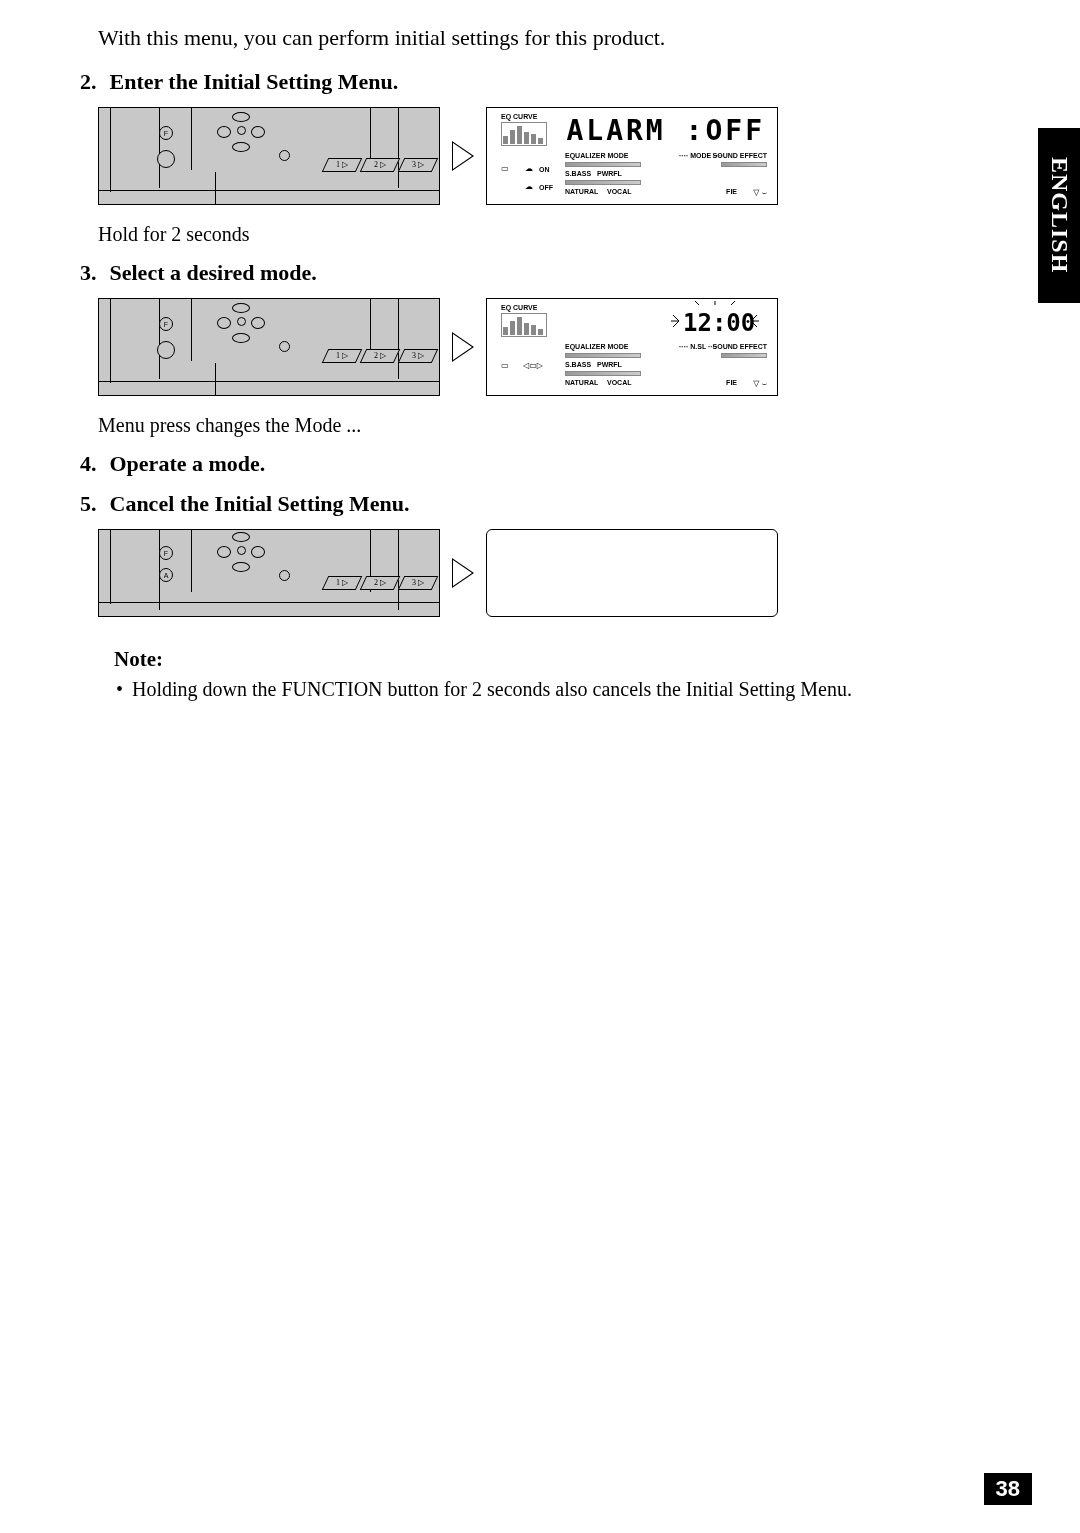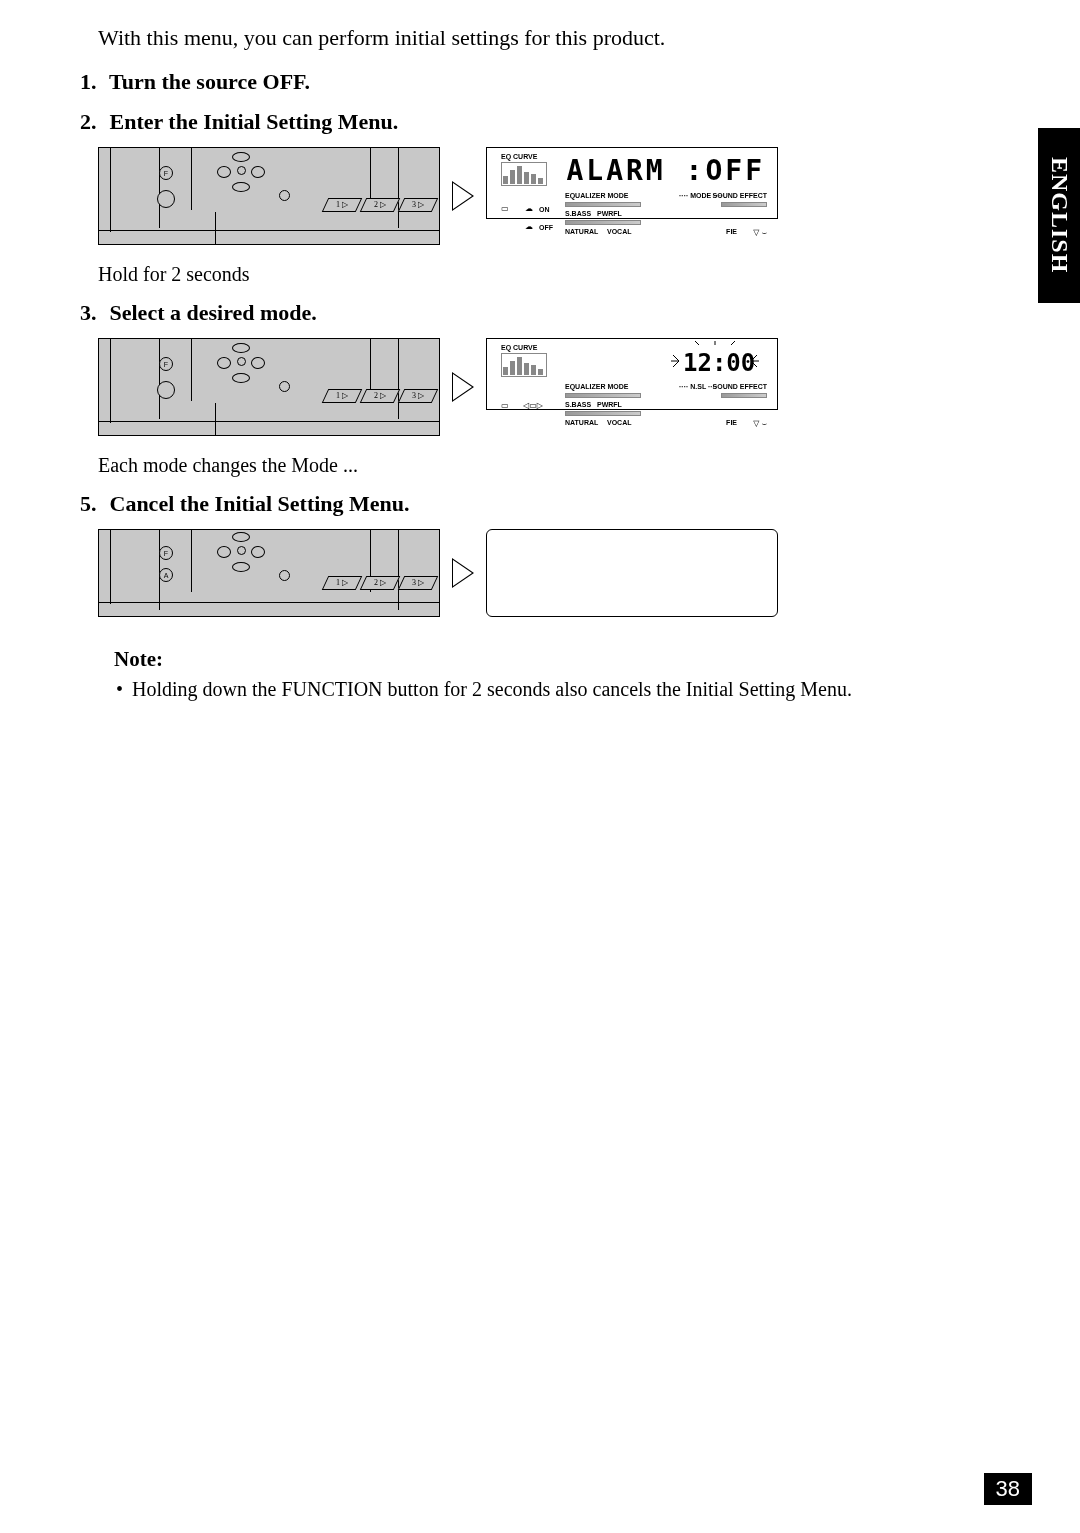--- a/index.html
+++ b/index.html
@@ -67,21 +67,21 @@
   }
   .arrow {
     display: flex;
     align-items: center;
     justify-content: center;
     width: 30px;
   }
   .display-box {
     border: 1px solid #000;
     width: 292px;
-    height: 72px;
+    height: 98px;
     position: relative;
     font-family: Arial, sans-serif;
     background: #fff;
   }
   .caption {
     font-size: 20px;
     margin-left: 18px;
     margin-top: 18px;
     margin-bottom: 6px;
   }
@@ -127,21 +127,21 @@
     justify-content: center;
     letter-spacing: 1px;
   }
   .page-number {
     position: absolute;
     bottom: 28px;
     right: 48px;
     background: #000;
     color: #fff;
     font-family: Arial, sans-serif;
-    font-weight: normal;
+    font-weight: bold;
     font-size: 22px;
     padding: 3px 12px;
   }
 
   
   .curve {
     position: absolute;
     border: 1px solid #000;
     border-bottom: none;
     border-radius: 200px 200px 0 0 / 90px 90px 0 0;
@@ -274,24 +274,20 @@
 </head>
 <body>
 
 <div class="page">
 
   <div class="side-tab">ENGLISH</div>
 
 
   <div class="intro">With this menu, you can perform initial settings for this product.</div>
 
-  <div class="step">
-    <span class="step-num">1.</span>
-    <span>Turn the source OFF.</span>
-  </div>
 
   <div class="step">
     <span class="step-num">2.</span>
     <span>Enter the Initial Setting Menu.</span>
   </div>
 
   <div class="diagram-row">
     <div class="panel-box">
       <div class="panel-edge"></div>
       <div class="curve"></div>
@@ -415,22 +411,26 @@
       <span class="disp-label" style="top:62px;left:110px">PWRFL</span>
       <div class="disp-bar" style="top:72px;left:78px;width:76px"></div>
       <span class="disp-label" style="top:80px;left:78px">NATURAL</span>
       <span class="disp-label" style="top:80px;left:120px">VOCAL</span>
       <span class="disp-label" style="top:80px;right:40px">FIE</span>
       <span class="small-icon" style="top:80px;right:10px">▽ ⌣</span>
       <span class="small-icon" style="top:62px;left:14px">▭</span>
       <span class="small-icon" style="top:62px;left:36px">◁▭▷</span>
     </div>
   </div>
-  <div class="caption">Each mode changes the Mode ...</div>
-
+  <div class="caption">Menu press changes the Mode ...</div>
+
+  <div class="step">
+    <span class="step-num">4.</span>
+    <span>Operate a mode.</span>
+  </div>
 
   <div class="step">
     <span class="step-num">5.</span>
     <span>Cancel the Initial Setting Menu.</span>
   </div>
 
   <div class="diagram-row">
     <div class="panel-box" style="height:88px">
       <div class="panel-edge"></div>
       <div class="curve"></div>

